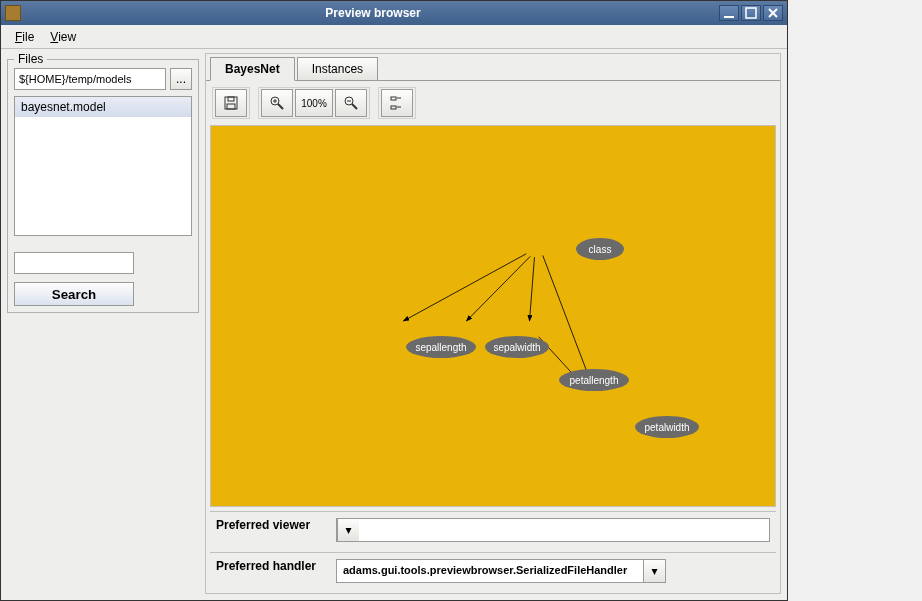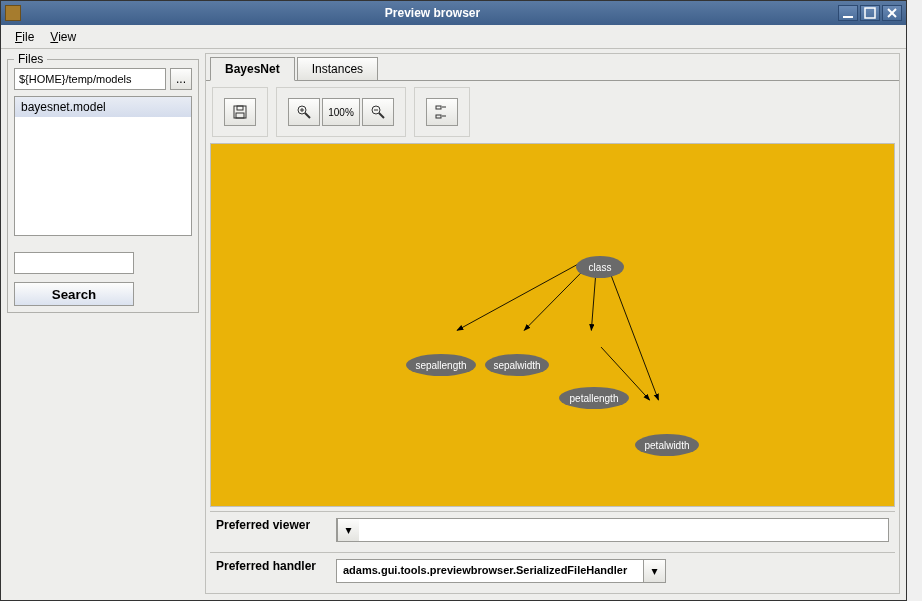--- a/index.html
+++ b/index.html
@@ -1,17 +1,17 @@
 <!DOCTYPE html>
 <html><head>
 <meta charset="utf-8">
 <style>
 * { box-sizing: border-box; margin: 0; padding: 0; }
 body { font-family: Arial, sans-serif; font-size: 12px; background: #f0f0f0; }
-.window { width: 907px; height: 601px; display: flex; flex-direction: column; border: 1px solid #333; background: #eeeeec; }
+.window { width: 788px; height: 601px; display: flex; flex-direction: column; border: 1px solid #333; background: #eeeeec; }
 .titlebar { height: 24px; background: linear-gradient(to bottom, #5a7aa3, #3e5f8a); display: flex; align-items: center; color: #fff; font-weight: bold; padding: 0 4px; }
 .titlebar-icon { width: 16px; height: 16px; background: #a67c2e; border: 1px solid #6b4e1a; margin-right: 6px; }
 .titlebar-title { flex: 1; text-align: center; }
 .titlebar-controls { display: flex; gap: 2px; }
 .titlebar-btn { width: 20px; height: 16px; background: linear-gradient(to bottom,#6a8ab5,#4a6d9a); border: 1px solid #2d4a72; color: #fff; font-size: 11px; display: flex; align-items: center; justify-content: center; cursor: pointer; }
 .menubar { height: 24px; background: #eeeeec; display: flex; align-items: center; padding: 0 6px; border-bottom: 1px solid #c0c0bc; }
 .menu-item { padding: 2px 8px; cursor: pointer; }
 .menu-item u { text-decoration: underline; }
 .content { flex: 1; display: flex; padding: 4px 6px 6px 6px; gap: 6px; overflow: hidden; }
 .left-panel { width: 192px; display: flex; flex-direction: column; }
@@ -23,21 +23,21 @@
 .file-list { height: 140px; border: 1px solid #9a9a96; background: #fff; overflow: auto; }
 .file-item { padding: 3px 6px; background: linear-gradient(to bottom,#e8ecf4,#d4dcec); cursor: pointer; }
 .search-input { width: 120px; height: 22px; border: 1px solid #9a9a96; background: #fff; margin: 16px 0 8px 0; padding: 0 4px; }
 .search-btn { width: 120px; height: 24px; border: 1px solid #9a9a96; background: linear-gradient(to bottom,#fdfdfc,#dbe2ef); font-weight: bold; cursor: pointer; }
 .right-panel { flex: 1; display: flex; flex-direction: column; border: 1px solid #c0c0bc; background: #eeeeec; }
 .tabs { display: flex; padding: 2px 4px 0 4px; }
 .tab { padding: 4px 14px; border: 1px solid #9a9a96; background: linear-gradient(to bottom,#fdfdfc,#e4e4e0); margin-right: 2px; cursor: pointer; font-size: 12px; position: relative; top: 1px; }
 .tab.active { background: #eeeeec; border-bottom-color: #eeeeec; font-weight: bold; }
 .tab-body { flex: 1; border-top: 1px solid #9a9a96; display: flex; flex-direction: column; padding: 4px; gap: 4px; overflow: hidden; }
 .toolbar { display: flex; gap: 8px; padding: 2px; }
-.tool-group { display: flex; border: 1px solid #d0d0cc; padding: 10px; background: #eeeeec; }
+.tool-group { display: flex; border: 1px solid #d0d0cc; padding: 1px; background: #eeeeec; }
 .tool-btn { width: 32px; height: 28px; border: 1px solid #9a9a96; background: linear-gradient(to bottom,#fdfdfc,#e4e4e0); margin: 0 1px; cursor: pointer; display: flex; align-items: center; justify-content: center; }
 .tool-btn.text { font-size: 10px; width: 38px; }
 .canvas { flex: 1; background: #eab308; border: 1px solid #c0c0bc; position: relative; overflow: hidden; }
 .prefs { display: flex; align-items: flex-start; padding: 6px; border-top: 1px solid #c0c0bc; gap: 6px; }
 .prefs .label { font-weight: bold; width: 114px; }
 .combo { flex: 1; display: flex; height: 24px; border: 1px solid #9a9a96; background: #fff; }
 .combo.short { flex: 0 0 330px; }
 .combo-text { flex: 1; padding: 4px 6px; font-size: 11px; font-weight: bold; }
 .combo-arrow { width: 22px; background: linear-gradient(to bottom,#fdfdfc,#e4e4e0); border-left: 1px solid #9a9a96; display: flex; align-items: center; justify-content: center; cursor: pointer; }
 .node { position: absolute; background: #6a6a6a; color: #fff; font-size: 10px; padding: 4px 10px; border-radius: 50%; display: flex; align-items: center; justify-content: center; }

